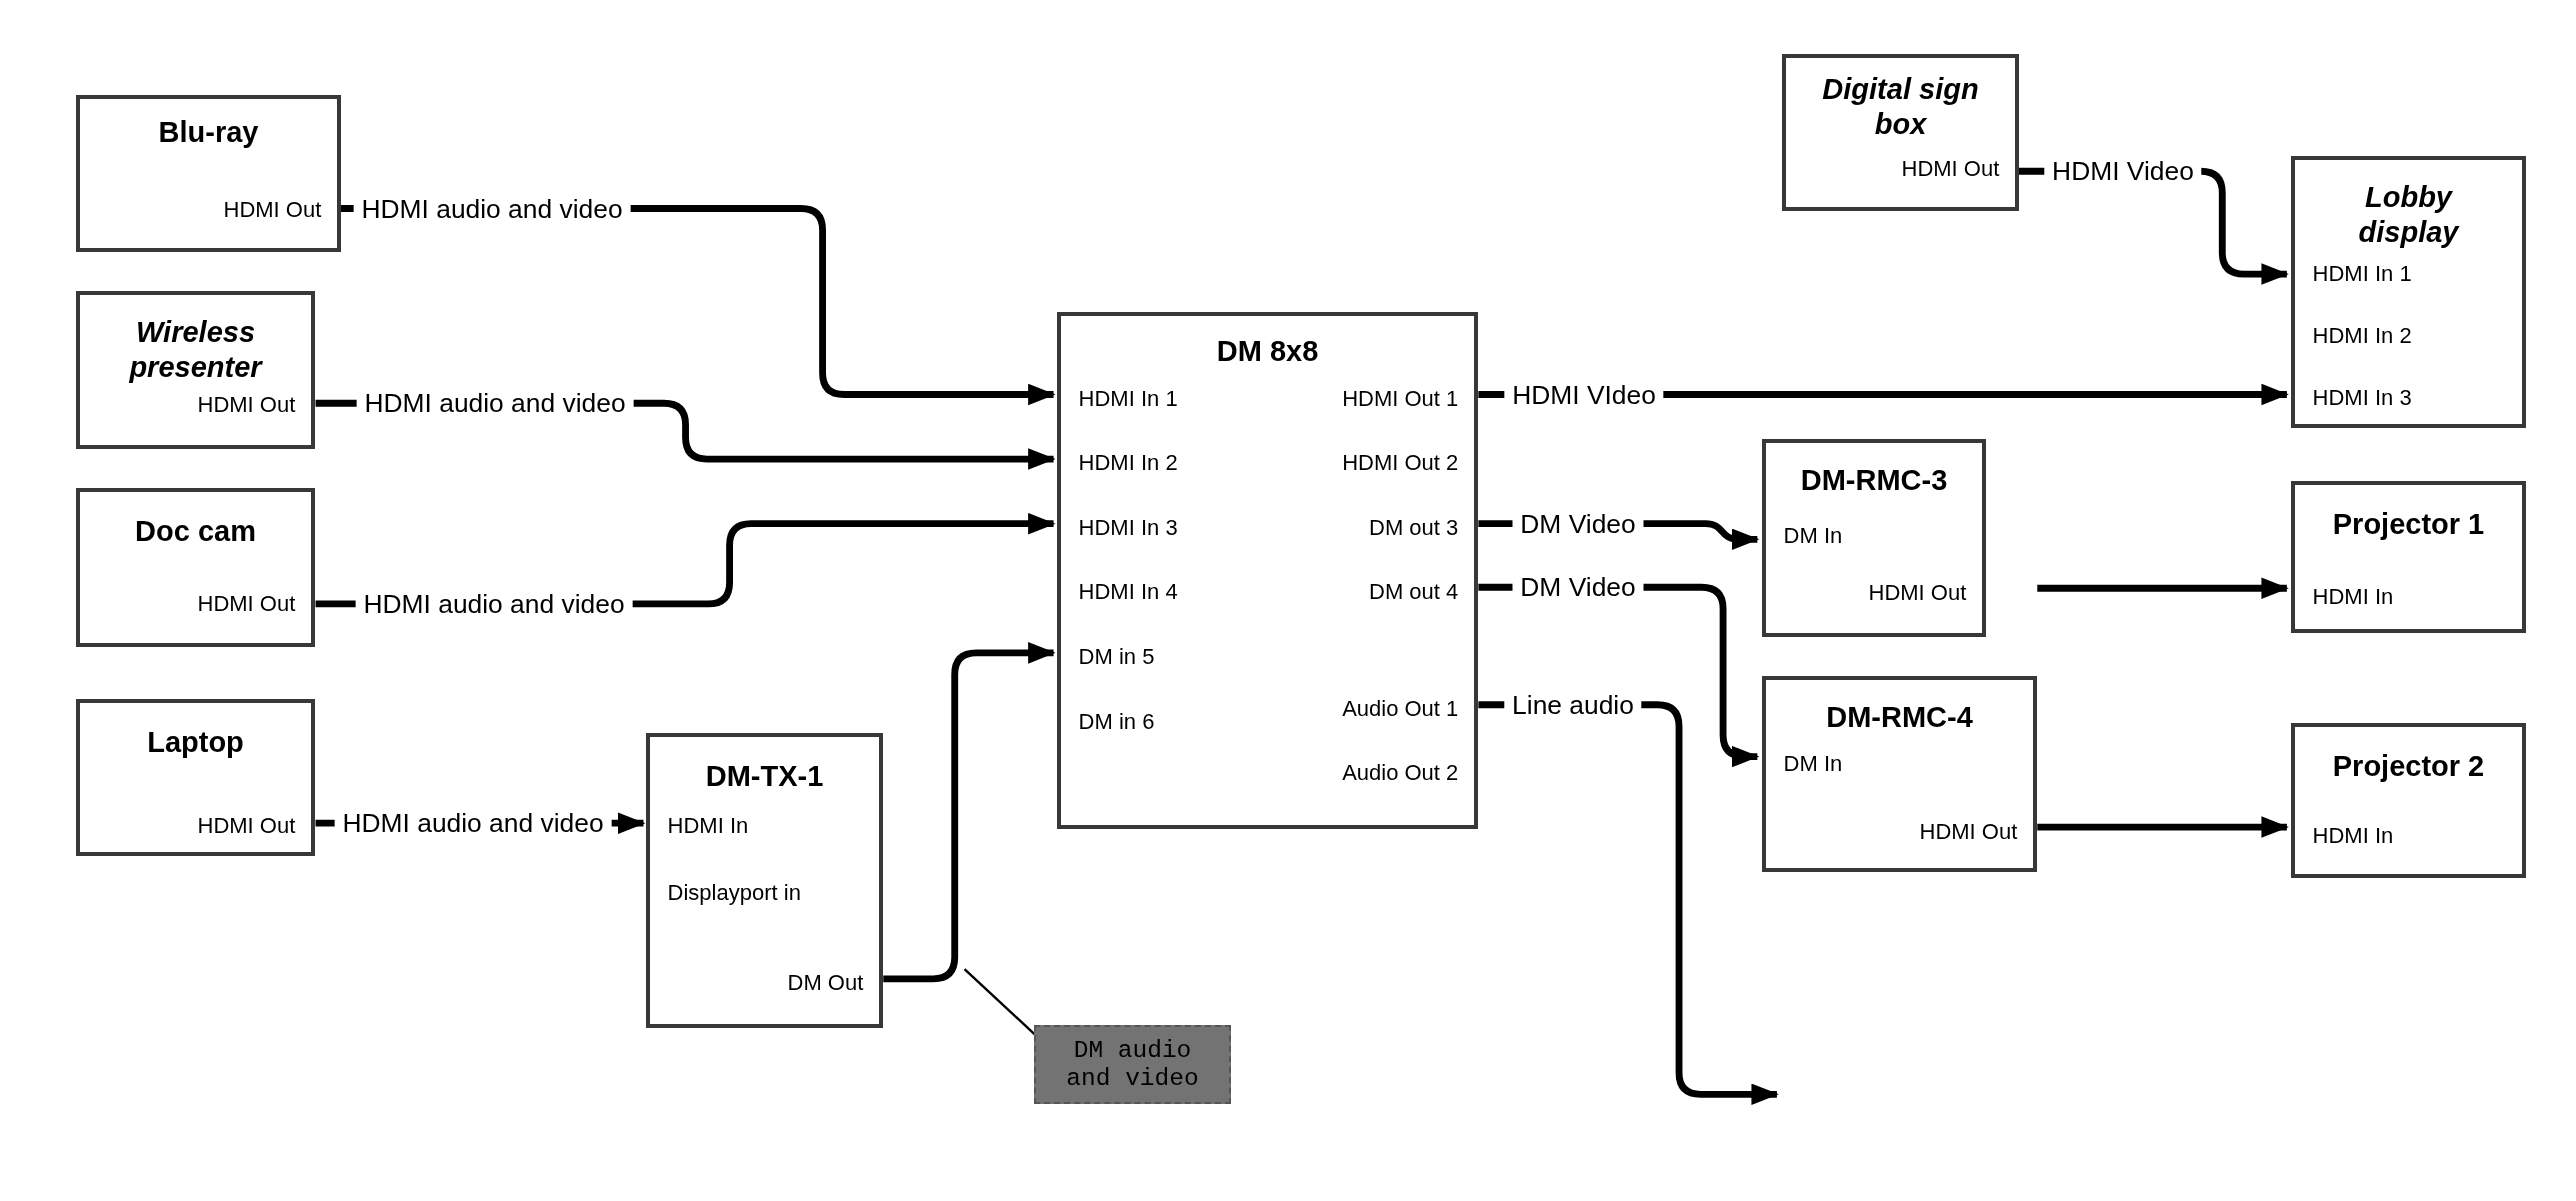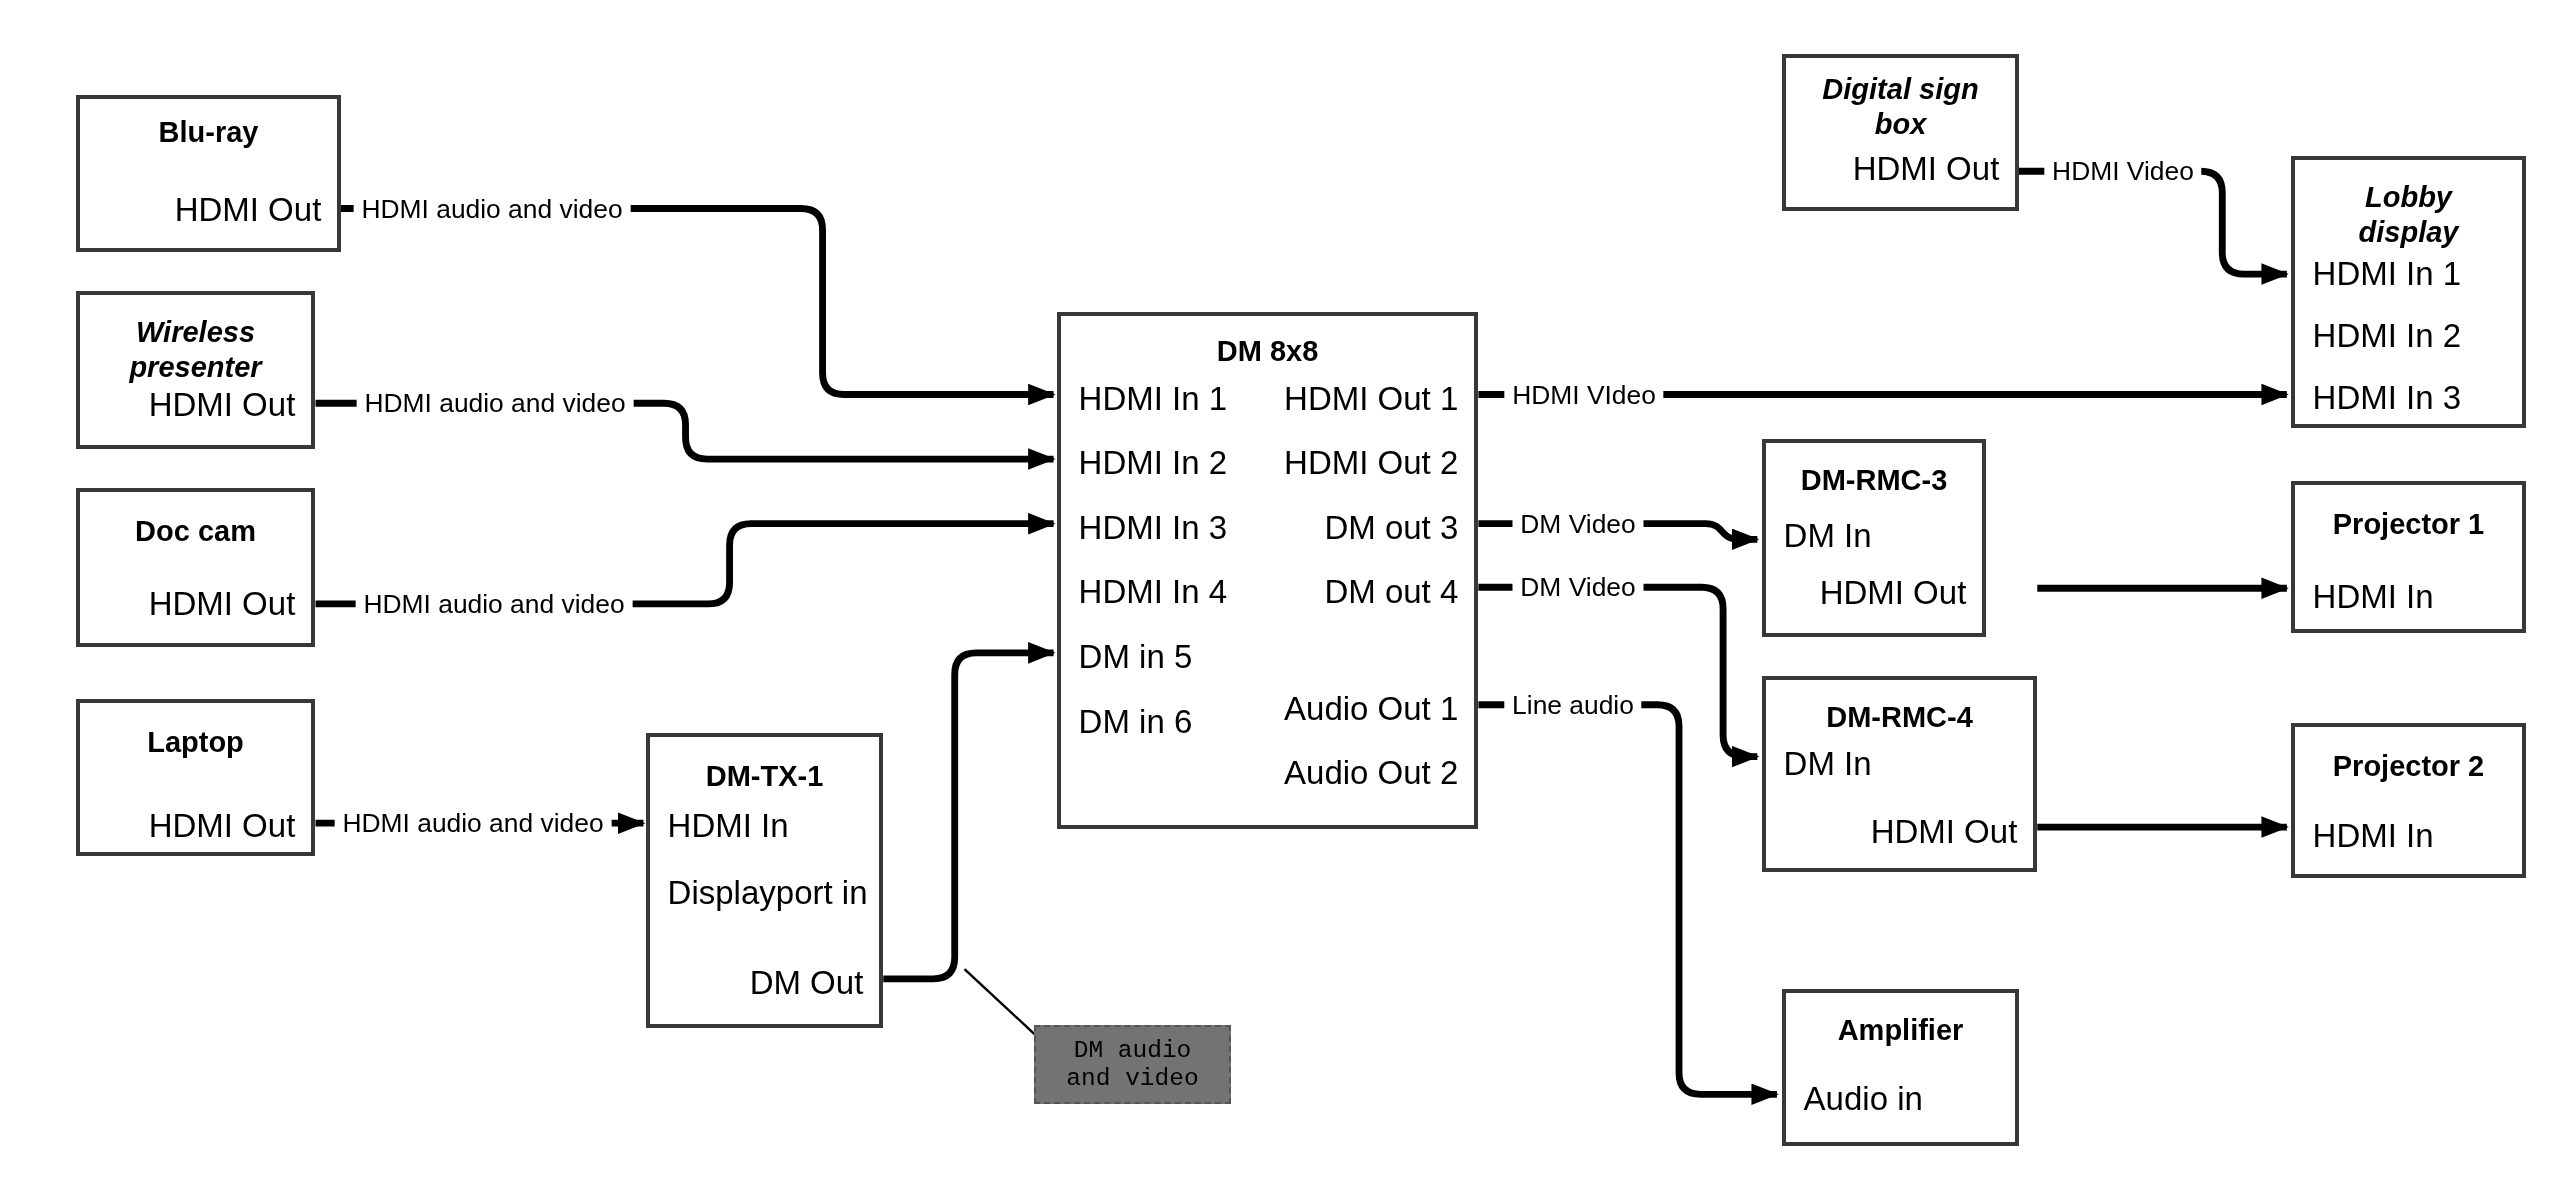--- a/index.html
+++ b/index.html
@@ -23,21 +23,21 @@
     text-align:center;
     font-weight:bold;
     font-size:29px;line-height:35px;
     white-space:normal;
   }
   .node .title.narrow{
     left:50%;right:auto;transform:translateX(-50%);font-style:italic;
   }
   .port{
     position:absolute;
-    font-size:33px;line-height:31px;
+    font-size:22px;line-height:31px;
     white-space:nowrap;
   }
   .port.pleft{left:17.6px;}
   .port.pright{right:15.7px;text-align:right;}
   .elabel{
     position:absolute;
     transform:translate(-50%,-50%);
     background:#ffffff;
     padding:0 7.8px;
     font-size:26.4px;line-height:30px;
@@ -153,24 +153,20 @@
     <div class="title" style="top:19.6px">DM-RMC-4</div>
     <div class="port pleft" style="top:68px">DM In</div>
     <div class="port pright" style="top:136px">HDMI Out</div>
   </div>
 
   <div class="node" style="left:2291px;top:723px;width:235px;height:155px">
     <div class="title" style="top:21.5px">Projector 2</div>
     <div class="port pleft" style="top:93px">HDMI In</div>
   </div>
 
-  <div class="node" style="left:1782px;top:989px;width:237px;height:157px">
-    <div class="title" style="top:19.6px">Amplifier</div>
-    <div class="port pleft" style="top:90px">Audio in</div>
-  </div>
 
   <div class="callout" style="left:1034px;top:1025px;width:197px;height:79px">DM audio and video</div>
 
   <div class="elabel" style="left:492px;top:209px">HDMI audio and video</div>
   <div class="elabel" style="left:495px;top:403px">HDMI audio and video</div>
   <div class="elabel" style="left:494px;top:604px">HDMI audio and video</div>
   <div class="elabel" style="left:473px;top:823px">HDMI audio and video</div>
   <div class="elabel" style="left:1584px;top:395px">HDMI VIdeo</div>
   <div class="elabel" style="left:1578px;top:524px">DM Video</div>
   <div class="elabel" style="left:1578px;top:587px">DM Video</div>

